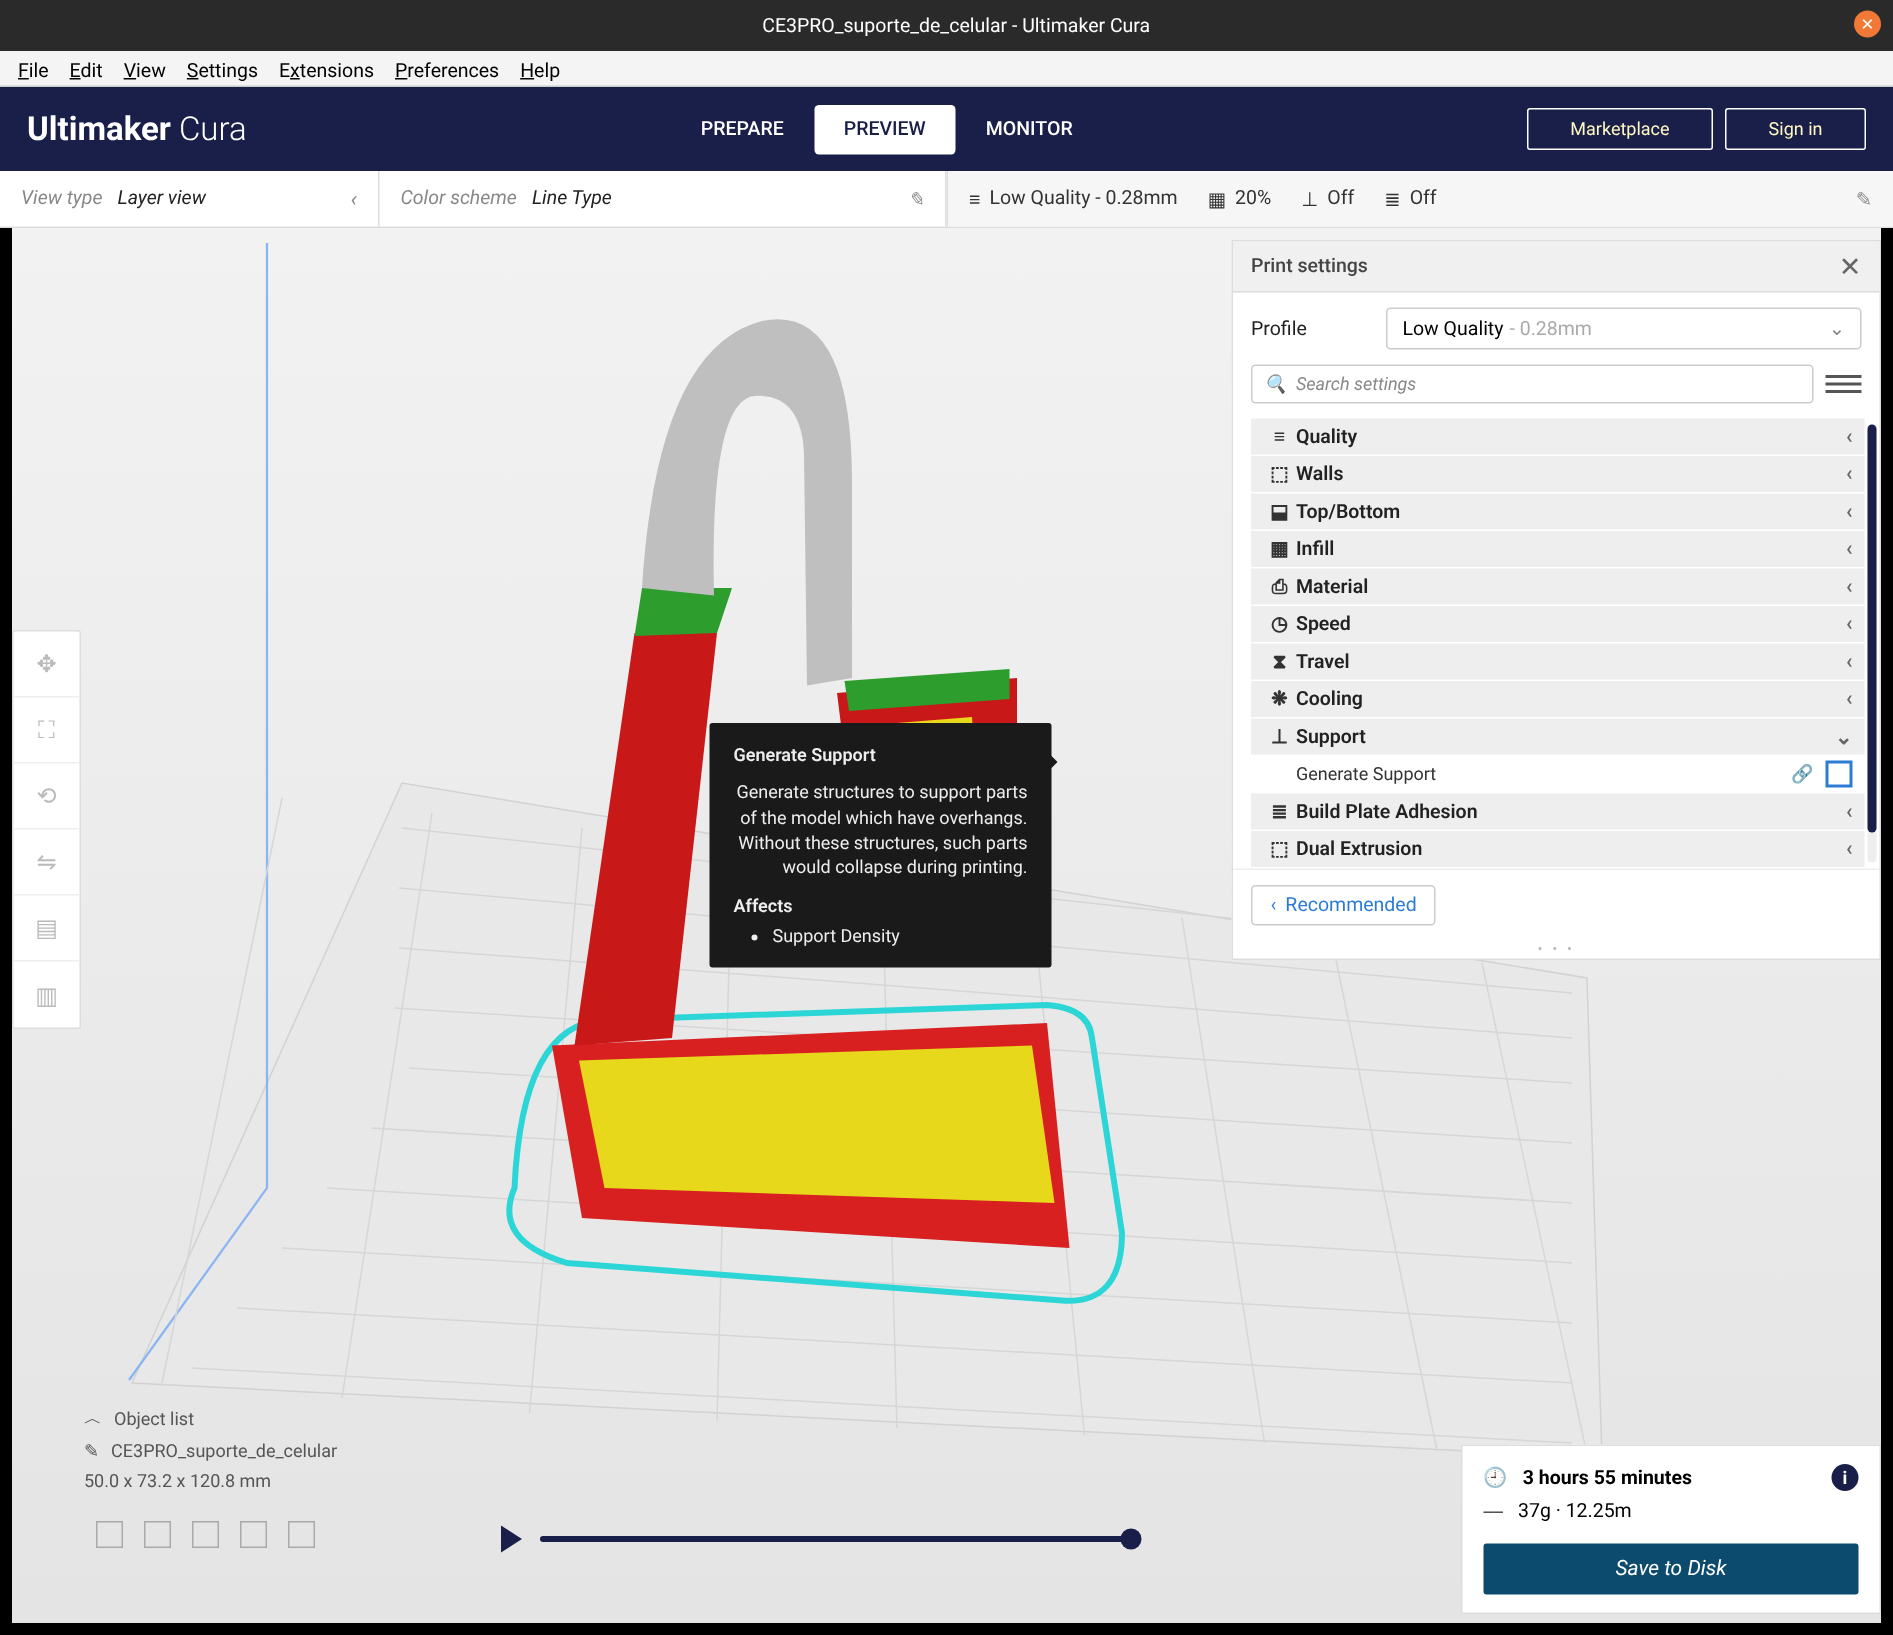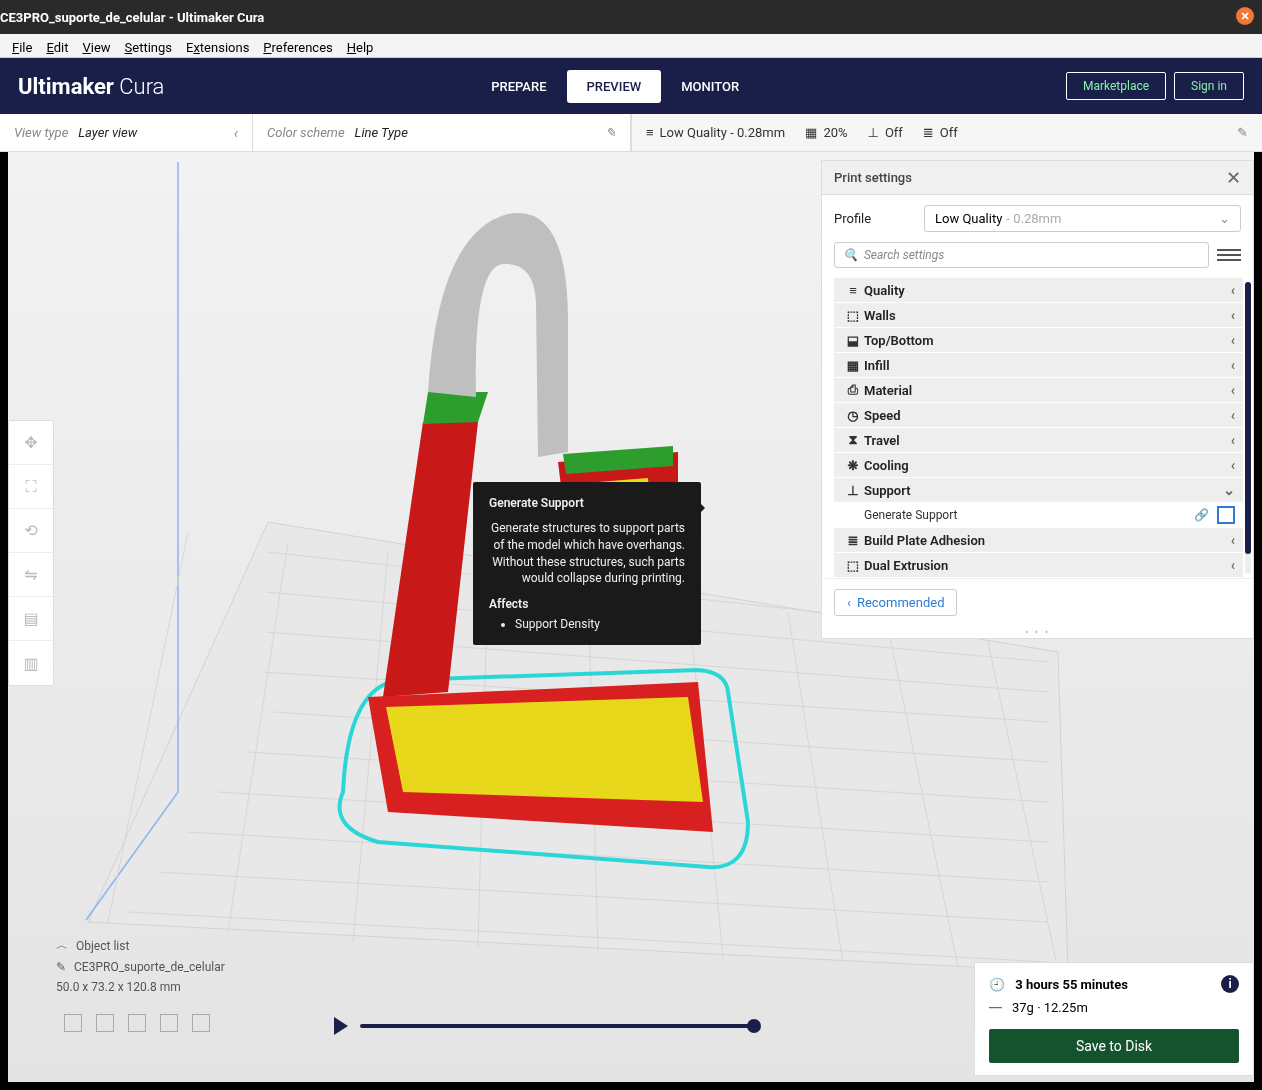--- a/index.html
+++ b/index.html
@@ -1,32 +1,32 @@
 <!DOCTYPE html>
 <html><head>
 <meta charset="utf-8">
 <style>
 * { box-sizing: border-box; margin: 0; padding: 0; font-family: -apple-system, "Segoe UI", Roboto, sans-serif; }
 html, body { width: 1262px; height: 1090px; overflow: hidden; background: #000; }
 
-.titlebar { height: 34px; background: #2a2a2a; color: #fff; display: flex; align-items: center; position: relative; font-size: 13px; font-weight: 700; }
+.titlebar { height: 34px; background: #2a2a2a; color: #fff; display: flex; align-items: center; justify-content: center; position: relative; font-size: 13px; font-weight: 400; padding-left: 13px; }
 .titlebar .close { position: absolute; right: 8px; top: 7px; width: 18px; height: 18px; background: #f27935; border-radius: 50%; display: flex; align-items: center; justify-content: center; color: #fff; font-size: 11px; }
 
 .menubar { height: 24px; background: #f4f4f4; border-bottom: 1px solid #ccc; display: flex; align-items: flex-end; padding: 0 6px; font-size: 13px; gap: 2px; }
 .menubar span { padding: 2px 6px; cursor: pointer; }
 .menubar span u { text-decoration: underline; }
 
 .topbar { height: 56px; background: #1a1f4a; display: flex; align-items: center; padding: 0 18px; color: #fff; }
 .logo { font-size: 22px; font-weight: 300; }
 .logo b { font-weight: 700; }
 .stages { display: flex; gap: 0; margin: 0 auto; }
 .stage { padding: 9px 20px; font-size: 13px; font-weight: 500; border-radius: 3px; cursor: pointer; }
 .stage.active { background: #fff; color: #1a1f4a; }
 .topbar .right { display: flex; gap: 8px; }
-.topbar .right button { background: transparent; border: 1px solid #fff; color: #86efac; padding: 6px 16px; font-size: 12px; cursor: pointer; border-radius: 2px; }
+.topbar .right button { background: transparent; border: 1px solid #fff; color: #fef9c3; padding: 6px 28px; font-size: 12px; cursor: pointer; border-radius: 2px; }
 
 .subbar { height: 38px; background: #fff; display: flex; align-items: stretch; border-bottom: 1px solid #ddd; }
 .subbar .block { display: flex; align-items: center; padding: 0 14px; border-right: 1px solid #ddd; font-size: 13px; gap: 10px; font-style: italic; }
 .subbar .label { color: #888; }
 .subbar .value { color: #222; }
 .subbar .chev { color: #888; font-size: 14px; }
 .subbar .pencil { color: #888; margin-left: auto; font-size: 13px; }
 .subbar .right-summary { flex: 1; background: #f6f6f6; display: flex; align-items: center; padding: 0 14px; gap: 20px; font-size: 13px; color: #333; border-left: 1px solid #ddd; }
 .subbar .right-summary .item { display: flex; align-items: center; gap: 6px; }
 
@@ -73,21 +73,21 @@
 .tooltip { position: absolute; left: 465px; top: 330px; width: 228px; background: #1a1a1a; color: #eee; padding: 14px 16px; font-size: 12px; border-radius: 2px; }
 .tooltip::after { content: ""; position: absolute; right: -10px; top: 20px; border: 6px solid transparent; border-left-color: #1a1a1a; }
 .tooltip .t-title { font-weight: 600; margin-bottom: 10px; }
 .tooltip .t-body { line-height: 1.4; margin-bottom: 10px; text-align: right; }
 .tooltip .t-affects { font-weight: 600; margin-bottom: 6px; }
 .tooltip ul { list-style: disc; padding-left: 26px; }
 
 .time-panel { position: absolute; right: 0; bottom: 6px; width: 280px; background: #fff; border: 1px solid #ddd; padding: 12px 14px; font-size: 13px; }
 .time-panel .row { display: flex; align-items: center; gap: 10px; margin-bottom: 6px; }
 .time-panel .row .info { margin-left: auto; width: 18px; height: 18px; background: #1a1f4a; color: #fff; border-radius: 50%; display: flex; align-items: center; justify-content: center; font-size: 12px; font-weight: 700; }
-.time-panel .save { width: 100%; background: #14532d; color: #fff; border: none; padding: 9px; font-size: 14px; margin-top: 8px; cursor: pointer; border-radius: 2px; }
+.time-panel .save { width: 100%; background: #0c4a6e; color: #fff; border: none; padding: 9px; font-size: 14px; margin-top: 8px; cursor: pointer; border-radius: 2px; font-style: italic; }
 
 .obj-list { position: absolute; left: 48px; bottom: 82px; font-size: 12px; color: #555; }
 .obj-list .row { display: flex; align-items: center; gap: 8px; margin-bottom: 6px; }
 .obj-list .chev-up { font-size: 12px; }
 
 .bottom-tools { position: absolute; left: 56px; bottom: 50px; display: flex; gap: 14px; color: #888; }
 .bottom-tools .ico { width: 18px; height: 18px; border: 1px solid #aaa; display: inline-block; }
 
 .sim-slider { position: absolute; left: 326px; bottom: 44px; width: 420px; height: 24px; display: flex; align-items: center; gap: 12px; }
 .sim-slider .play { width: 0; height: 0; border-left: 14px solid #1a1f4a; border-top: 9px solid transparent; border-bottom: 9px solid transparent; cursor: pointer; }

